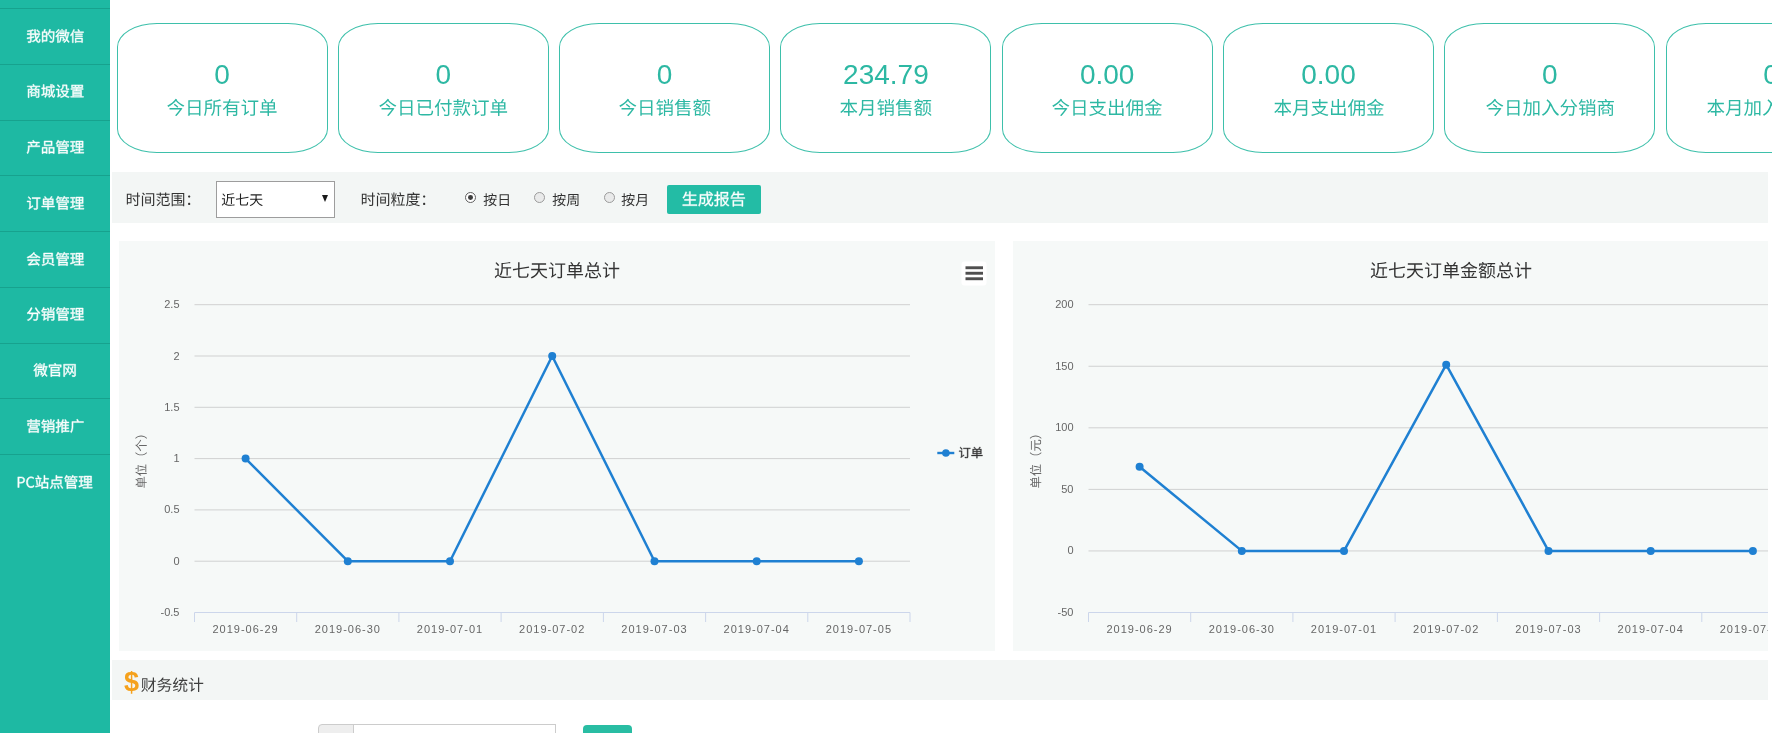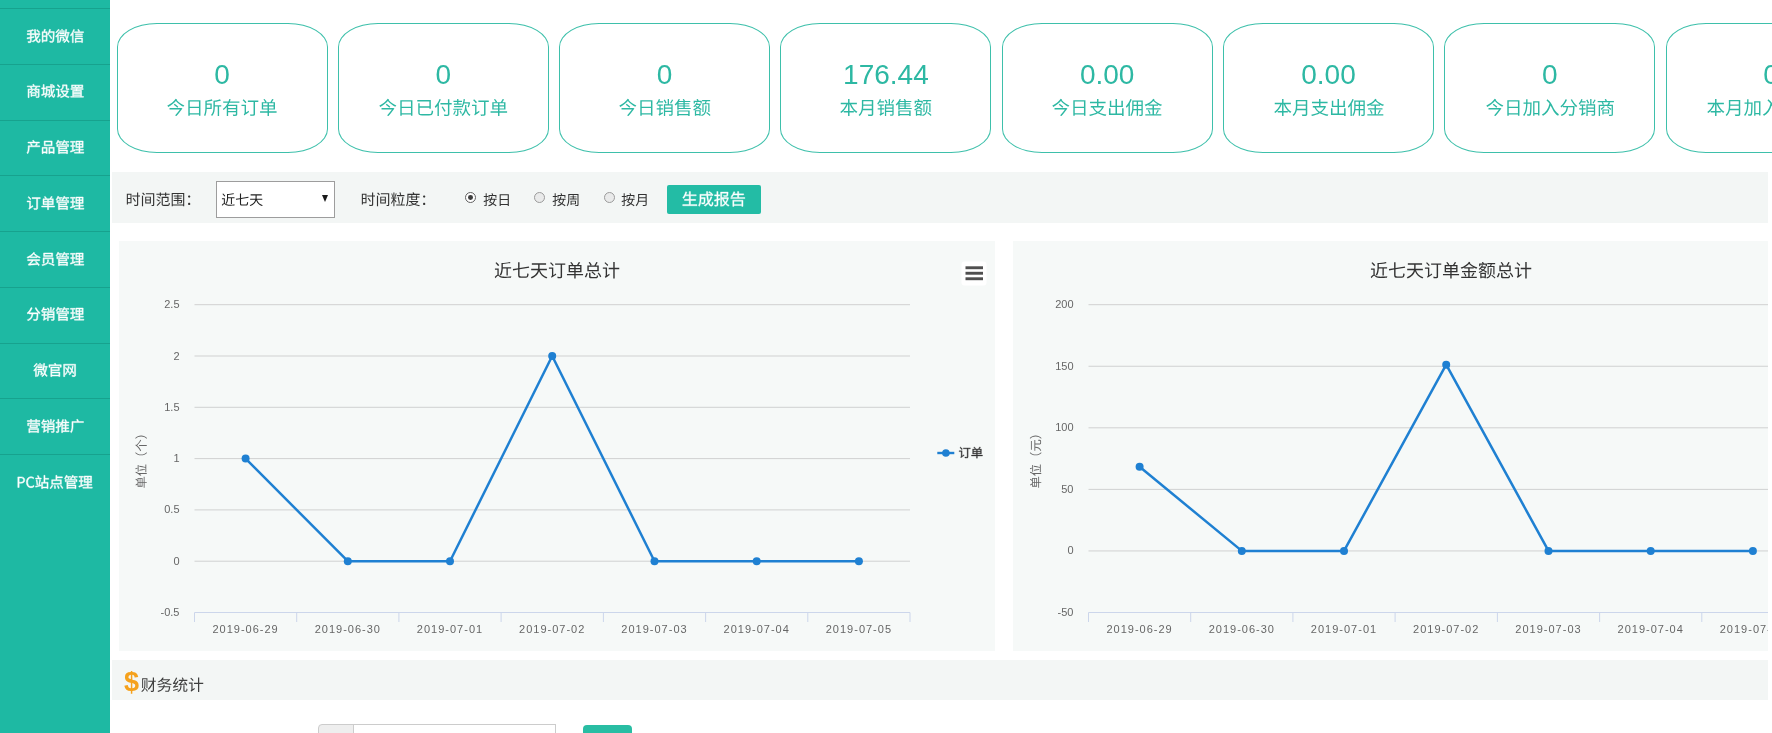--- a/index.html
+++ b/index.html
@@ -190,21 +190,21 @@
 <svg style="position:absolute;left:612.8px;top:96.0px;overflow:visible" width="103.6" height="25.0" viewBox="-5.55 0 103.60 24.98">
     <g fill="#2db8a3" transform="translate(0,18.50) scale(0.1850)">
       <use href="#g4eca" x="0.00"></use>
       <use href="#g65e5" x="100.00"></use>
       <use href="#g9500" x="200.00"></use>
       <use href="#g552e" x="300.00"></use>
       <use href="#g989d" x="400.00"></use>
     </g>
   </svg>
 <div class="abs" style="left:780.4px;top:22.5px;width:209px;height:128px;border:1px solid #3ec0ab;border-radius:40px / 24px;background:#fff"></div>
-<div class="abs" style="left:780.4px;top:59.5px;width:211px;text-align:center;font-size:28px;color:#2db8a3;line-height:29px">176.44</div>
+<div class="abs" style="left:780.4px;top:59.5px;width:211px;text-align:center;font-size:28px;color:#2db8a3;line-height:29px">234.79</div>
 <svg style="position:absolute;left:834.1px;top:96.0px;overflow:visible" width="103.6" height="25.0" viewBox="-5.55 0 103.60 24.98">
     <g fill="#2db8a3" transform="translate(0,18.50) scale(0.1850)">
       <use href="#g672c" x="0.00"></use>
       <use href="#g6708" x="100.00"></use>
       <use href="#g9500" x="200.00"></use>
       <use href="#g552e" x="300.00"></use>
       <use href="#g989d" x="400.00"></use>
     </g>
   </svg>
 <div class="abs" style="left:1001.7px;top:22.5px;width:209px;height:128px;border:1px solid #3ec0ab;border-radius:40px / 24px;background:#fff"></div>

